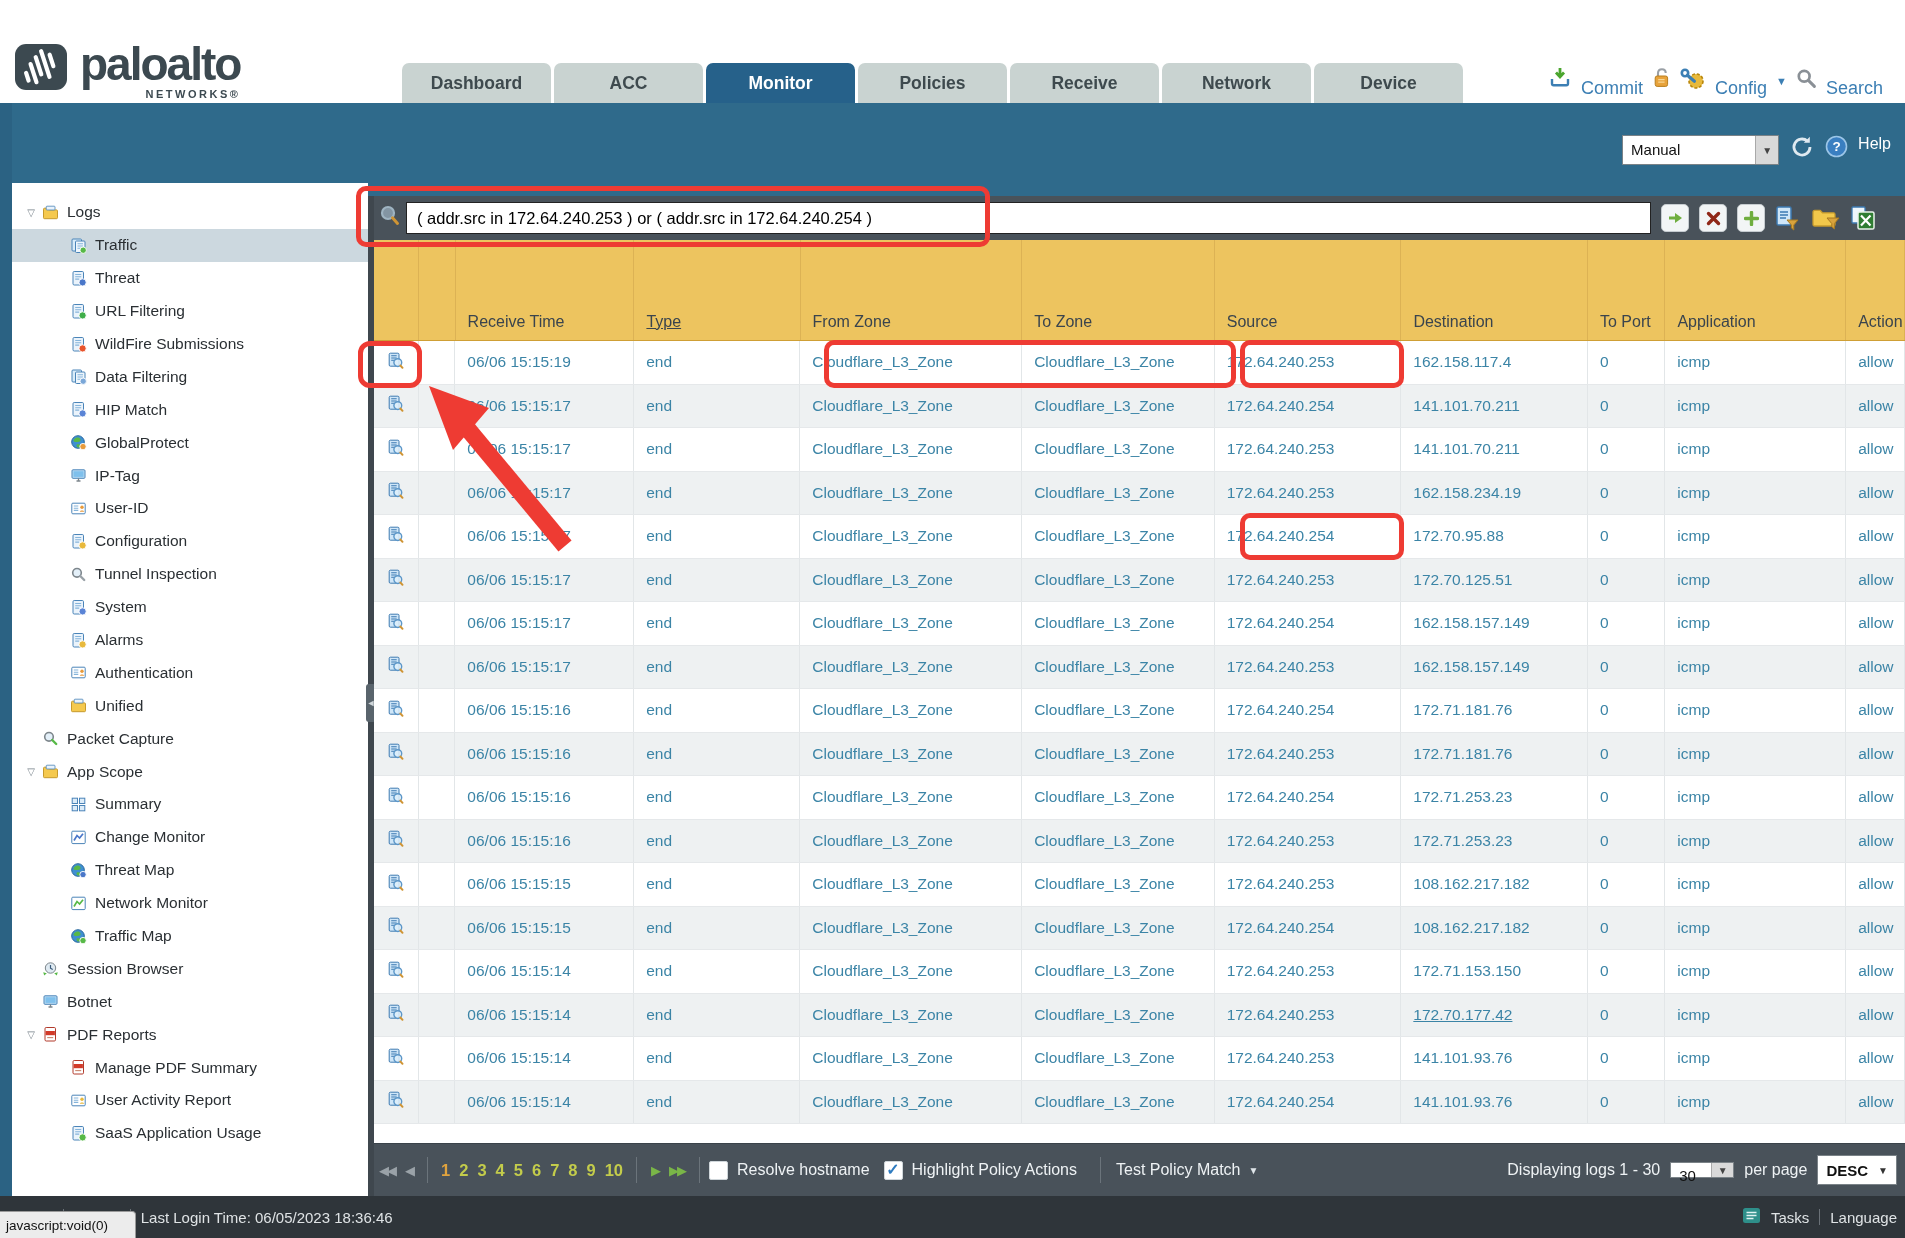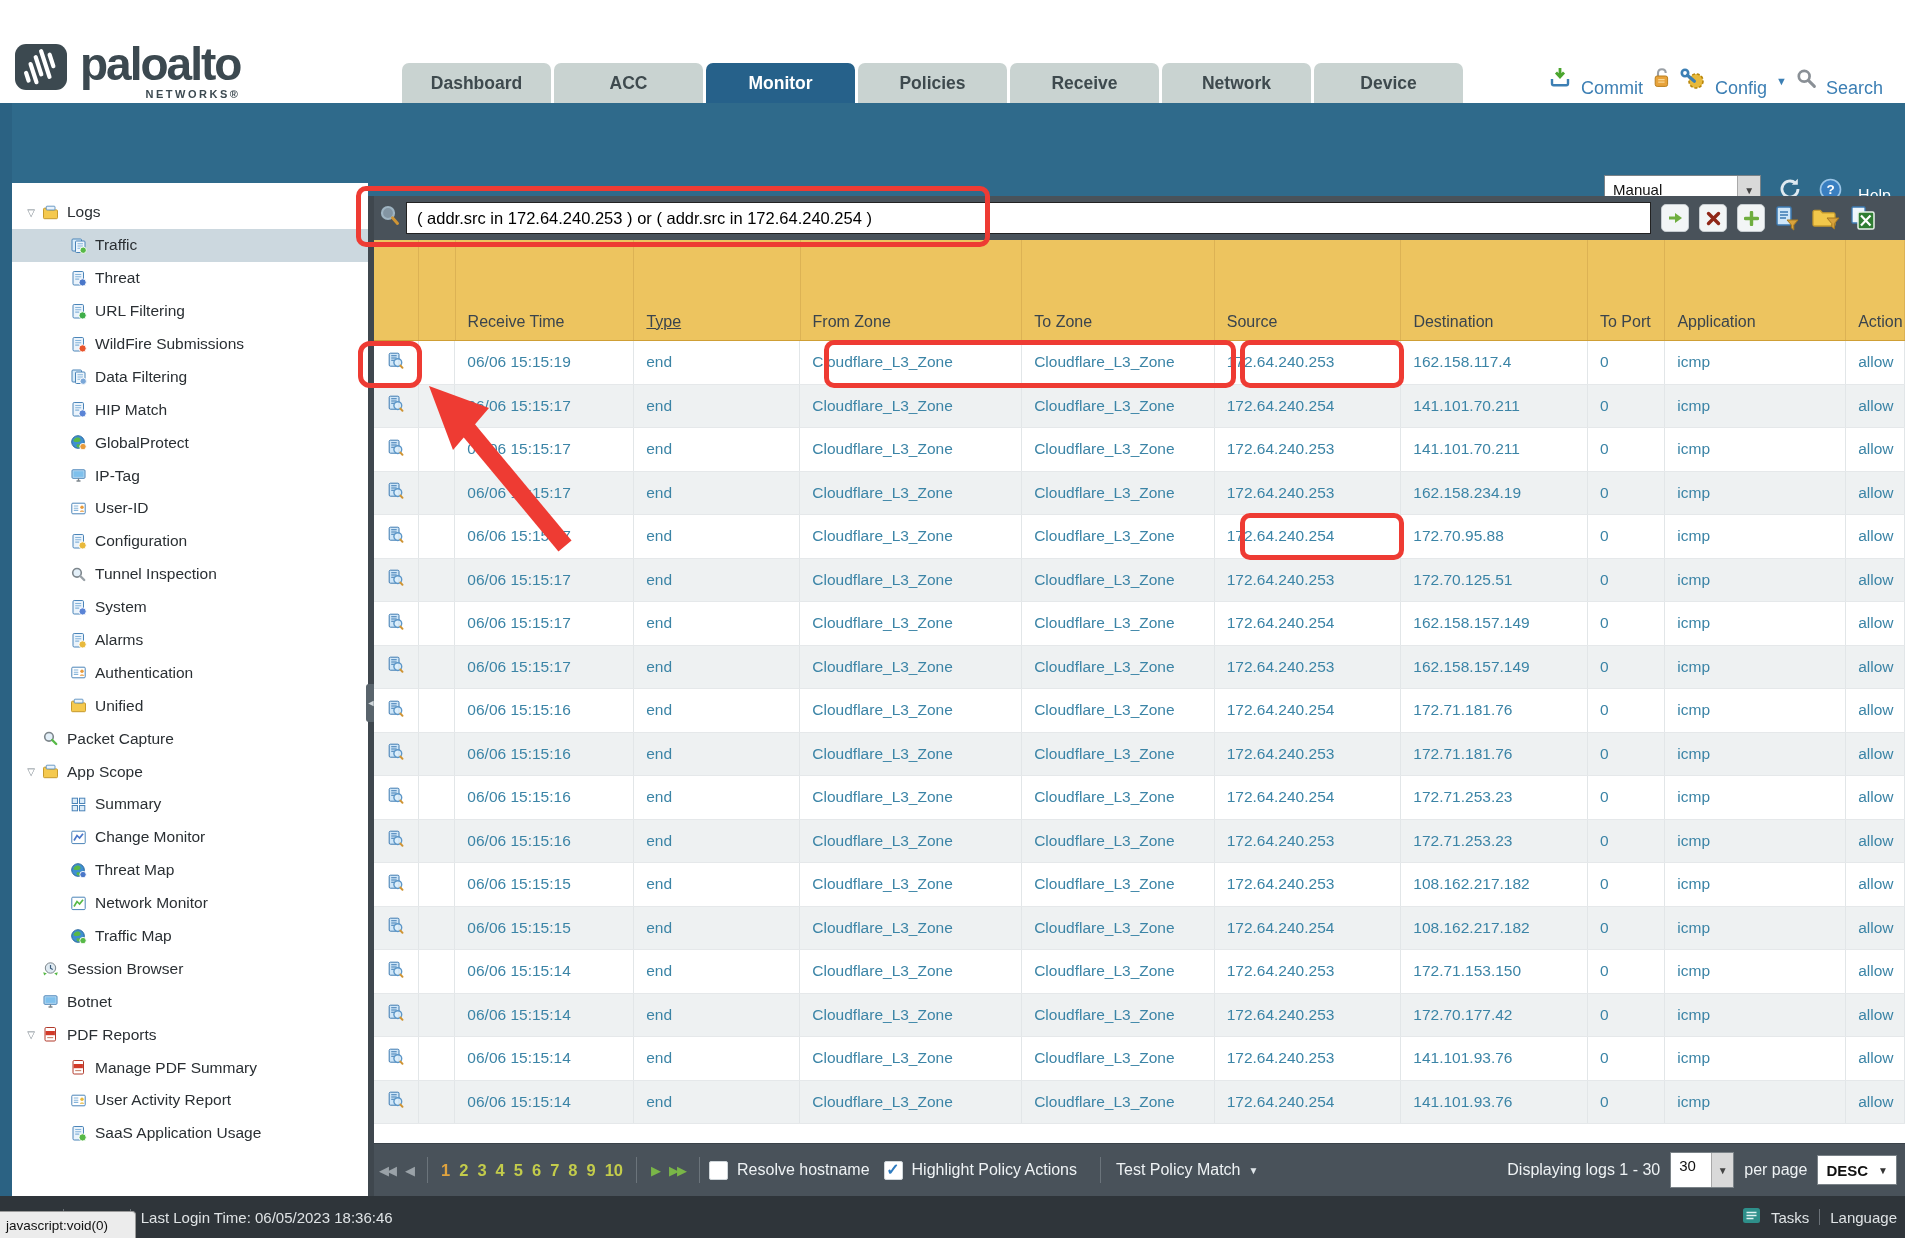--- a/index.html
+++ b/index.html
@@ -15,21 +15,21 @@
   .tabs{position:absolute;left:402px;bottom:0;display:flex;}
   .tab{width:149px;height:40px;margin-right:3px;border-radius:7px 7px 0 0;background:#c9d3d1;
        display:flex;align-items:center;justify-content:center;font-size:17.5px;font-weight:bold;color:#3e4a4e;cursor:pointer;}
   .tab.active{background:#26618a;color:#fff;}
   .top-actions{position:absolute;right:22px;top:62px;display:flex;align-items:center;gap:9px;font-size:18px;color:#3c7fb4;}
   .top-actions .lbl{cursor:pointer;margin-top:16px;}
   .caret{font-size:11px;color:#3c7fb4;}
 
   
   .teal-band{position:absolute;left:0;top:103px;width:1905px;height:93px;background:#2f6a8b;}
-  .band-controls{position:absolute;right:14px;top:135px;display:flex;align-items:flex-end;gap:16px;margin-top:40px;}
+  .band-controls{position:absolute;right:14px;top:135px;display:flex;align-items:flex-start;gap:10px;}
   .select-box{display:flex;height:30px;border:1px solid #7a8287;background:#fff;}
   .select-box .val{width:132px;padding:5px 8px;font-size:15px;color:#111;}
   .select-box .btn{width:23px;background:#d9d9d9;border-left:1px solid #a9a9a9;display:flex;align-items:center;justify-content:center;font-size:10px;color:#444;}
   .help-label{color:#fff;font-size:16px;}
 
   
   .left-strip{position:absolute;left:0;top:103px;width:12px;height:1093px;background:#2b6283;}
   .sidebar{position:absolute;left:12px;top:183px;width:356px;height:1013px;background:#fff;overflow:hidden;}
   .side-item{display:flex;align-items:center;height:32.9px;font-size:15.5px;color:#2a2f33;cursor:pointer;white-space:nowrap;}
   .side-item.selected{background:#ccd8df;}
@@ -52,39 +52,39 @@
   .f-ico{margin-left:9px;cursor:pointer;display:inline-flex;flex:0 0 auto;}
 
   
   .thead{position:absolute;left:374px;top:240px;width:1531px;height:101px;background:#edc45f;display:flex;border-bottom:1px solid #cf9f35;}
   .th{display:flex;align-items:flex-end;padding:0 0 9px 12px;font-size:16px;color:#3a444d;border-right:1px solid #dcb254;cursor:pointer;white-space:nowrap;overflow:hidden;}
   .rows{position:absolute;left:374px;top:341px;width:1531px;}
   .tr{display:flex;height:43.5px;background:#fff;border-bottom:1px solid #e5e8ea;}
   .tr.alt{background:#eef1f2;}
   .td{display:flex;align-items:center;padding-left:12px;font-size:15.5px;color:#3b84a6;border-right:1px solid #e2e6e8;white-space:nowrap;overflow:hidden;cursor:pointer;}
   .td.c-detail{justify-content:center;padding-left:0;}
-  .td .u{}
+  .td .u{text-decoration:underline;}
   .filler{position:absolute;left:374px;top:1124px;width:1531px;height:19px;background:#fff;}
 
   
   .pager{position:absolute;left:374px;top:1143px;width:1531px;height:53px;background:#49525a;display:flex;align-items:center;color:#eef2f4;font-size:16px;border-top:1px solid #3a434a;}
   .pg-arrow{font-size:13px;letter-spacing:-2px;cursor:pointer;padding:0 5px;}
   .pg-gray{color:#9aa2a8;}
   .pg-green{color:#7ab648;}
   .pg-div{width:1px;height:26px;background:#6b747b;margin:0 9px;}
   .pg-nums{display:flex;gap:9px;font-weight:bold;font-size:16.5px;color:#c3cc4b;margin:0 4px;}
   .pg-nums span{cursor:pointer;}
   .pg-nums .current{color:#e0a33e;}
   .chk{width:19px;height:19px;background:#fff;border:1px solid #cfd6da;border-radius:2px;display:flex;align-items:center;justify-content:center;cursor:pointer;margin-right:9px;}
   .chk .mark{color:#2f7cc0;font-weight:bold;font-size:16px;line-height:1;}
   .pg-label{margin-right:14px;}
   .tpm{display:flex;align-items:center;gap:8px;cursor:pointer;margin-left:6px;}
   .tpm .caret2{font-size:10px;color:#dfe5e9;}
   .pg-right{margin-left:auto;display:flex;align-items:center;gap:10px;padding-right:8px;}
-  .mini-select{display:flex;height:36px;border:1px solid #7a8287;background:#fff;}
+  .mini-select{display:flex;height:16px;border:1px solid #7a8287;background:#fff;}
   .mini-select .val{min-width:40px;padding:4px 8px;font-size:15px;color:#111;}
   .mini-select .btn{width:22px;background:#d9d9d9;border-left:1px solid #a9a9a9;display:flex;align-items:center;justify-content:center;font-size:10px;color:#444;}
   .desc-select{display:flex;align-items:center;gap:10px;height:30px;border:1px solid #7a8287;background:#fff;padding:0 8px;font-size:15px;font-weight:bold;color:#111;cursor:pointer;}
   .desc-select .caret3{font-size:10px;color:#333;font-weight:normal;}
 
   
   .status{position:absolute;left:0;top:1196px;width:1905px;height:42px;background:#2f353a;color:#dfe3e5;font-size:15px;display:flex;align-items:center;}
   .st-left{display:flex;align-items:center;gap:10px;padding-left:12px;}
   .st-sep{width:1px;height:16px;background:#6a7177;}
   .st-right{margin-left:auto;display:flex;align-items:center;gap:10px;padding-right:8px;}

